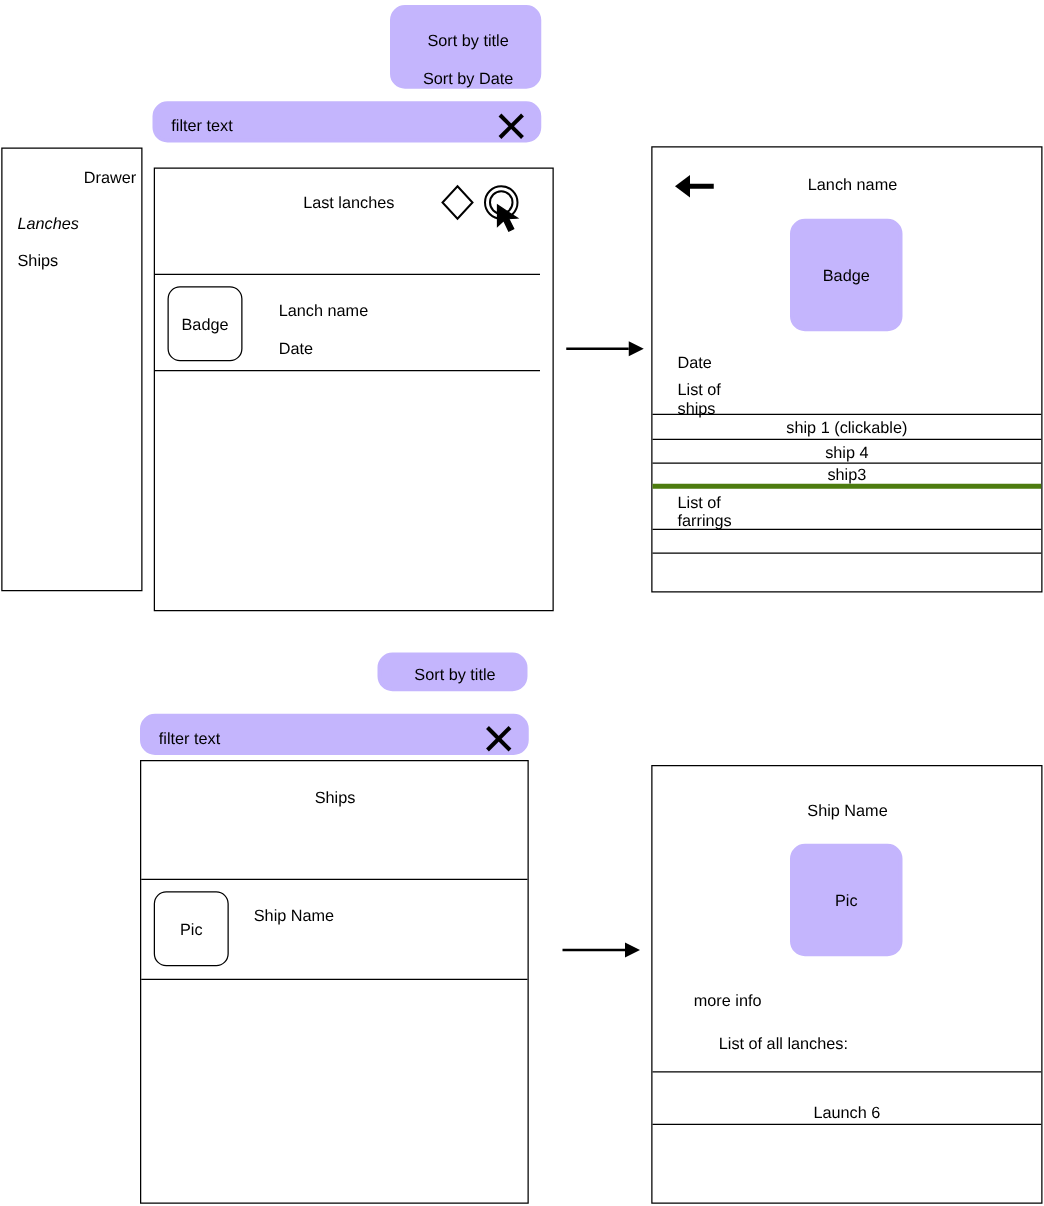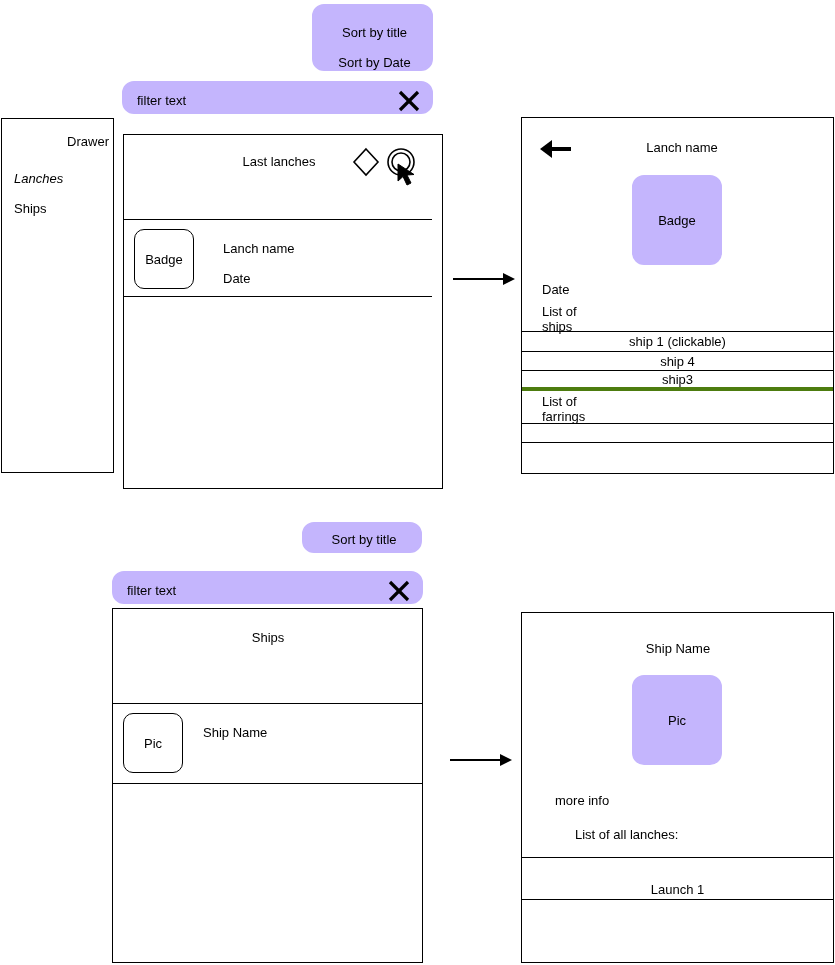--- a/index.html
+++ b/index.html
@@ -185,18 +185,18 @@
     <div class="abs txt txt-c" style="left:56px; top:28px; width:200px;">Ship Name</div>
 
     <div class="abs rounded center-flex txt" style="left:110px; top:62px; width:90px; height:90px;">Pic</div>
 
     <div class="abs txt txt-l" style="left:33px; top:180px; width:200px;">more info</div>
 
     <div class="abs" style="left:0; top:200px; width:311px; height:45px; border-bottom:1px solid #000;">
       <div class="abs txt txt-l" style="left:27px; top:14px; width:230px;margin-left:26px;">List of all lanches:</div>
     </div>
 
-    <div class="abs center-flex txt" style="left:0; top:266px; width:311px; height:21px; border-bottom:1px solid #000;">Launch 1</div>
+    <div class="abs center-flex txt" style="left:0; top:266px; width:311px; height:21px; border-bottom:1px solid #000;">Launch 6</div>
 
     <div class="abs" style="left:0; top:287px; width:311px; height:62px;"></div>
   </div>
 
 </div>
 
 </body></html>

